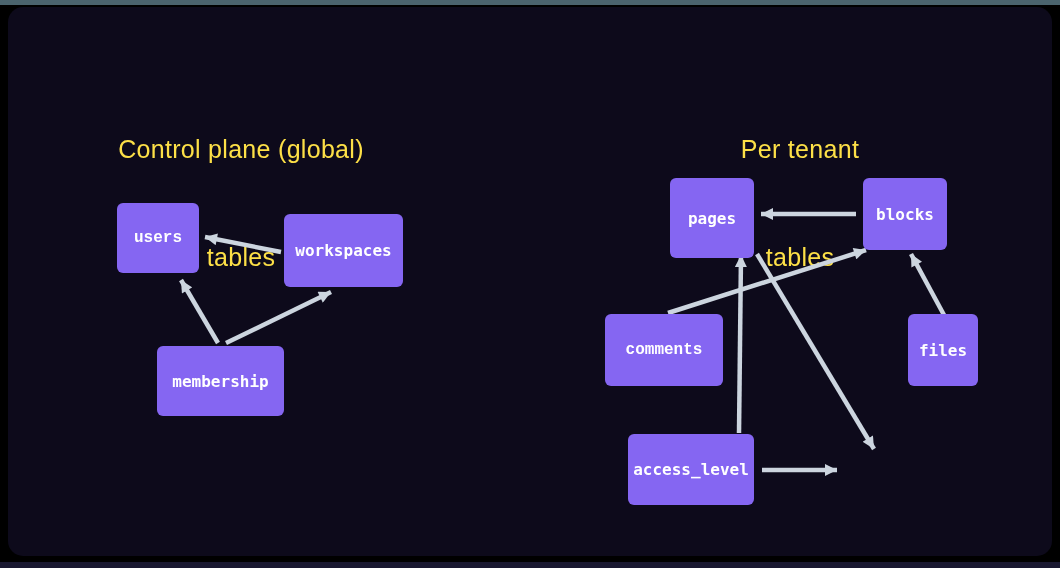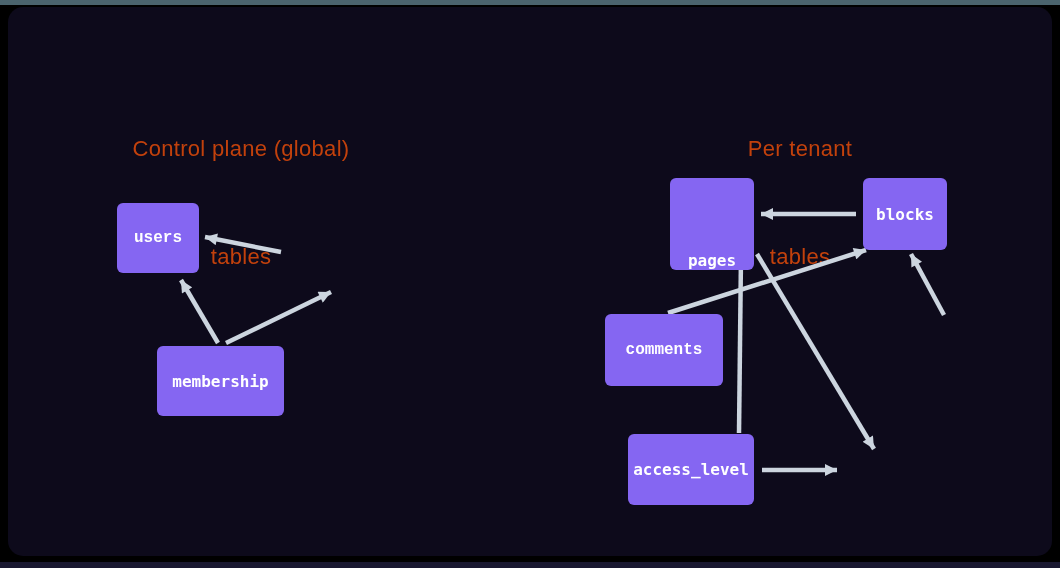--- a/index.html
+++ b/index.html
@@ -33,22 +33,22 @@
     position: absolute;
     left: 8px; top: 7px;
     width: 1044px; height: 549px;
     background: #0d0a1b;
     border-radius: 15px;
   }
   .section-title {
     position: absolute;
     width: 280px;
     text-align: center;
-    color: #c2410c;
-    font-size: 22px;
+    color: #fde047;
+    font-size: 25px;
     line-height: 36px;
     letter-spacing: 0.3px;
     white-space: pre;
   }
   .title-left  { left: 93px;  top: 52px; }
   .title-right { left: 652px; top: 52px; }
   .edges-layer {
     position: absolute;
     left: 0; top: 0;
     width: 1044px; height: 549px;
@@ -67,21 +67,21 @@
     justify-content: center;
     color: #ffffff;
     font-family: "DejaVu Sans Mono", monospace;
     font-weight: bold;
     font-size: 16px;
     letter-spacing: 0px;
   }
   .node-users        { left: 109px; top: 196px; width: 82px;  height: 70px; font-family: Liberation Mono, monospace; }
   .node-workspaces   { left: 276px; top: 207px; width: 119px; height: 73px; }
   .node-membership   { left: 149px; top: 339px; width: 127px; height: 70px; }
-  .node-pages        { left: 662px; top: 171px; width: 84px;  height: 92px; align-items: flex-end; }
+  .node-pages        { left: 662px; top: 171px; width: 84px;  height: 80px; }
   .node-blocks       { left: 855px; top: 171px; width: 84px;  height: 72px; }
   .node-comments     { left: 597px; top: 307px; width: 118px; height: 72px; font-family: Liberation Mono, monospace; }
   .node-files        { left: 900px; top: 307px; width: 70px;  height: 72px; }
   .node-access_level { left: 620px; top: 427px; width: 126px; height: 71px; align-items: center; }
   .node-members      { left: 836px; top: 444px; width: 104px; height: 59px; }
 </style>
 </head>
 <body>
 
 <div class="stage">
@@ -113,30 +113,36 @@
       <line class="edge" x1="731" y1="426" x2="733" y2="248" marker-end="url(#arrowhead)"></line>
       <line class="edge" x1="660" y1="306" x2="858" y2="243" marker-end="url(#arrowhead)"></line>
       <line class="edge" x1="936" y1="308" x2="903" y2="247" marker-end="url(#arrowhead)"></line>
       <line class="edge" x1="749" y1="247" x2="866" y2="442" marker-end="url(#arrowhead)"></line>
       <line class="edge" x1="754" y1="463" x2="829" y2="463" marker-end="url(#arrowhead)"></line>
     </svg>
 
     <div class="node node-users">
       <span>users</span>
     </div>
+    <div class="node node-workspaces">
+      <span>workspaces</span>
+    </div>
     <div class="node node-membership">
       <span>membership</span>
     </div>
     <div class="node node-pages">
       <span>pages</span>
     </div>
     <div class="node node-blocks">
       <span>blocks</span>
     </div>
     <div class="node node-comments">
       <span>comments</span>
     </div>
+    <div class="node node-files">
+      <span>files</span>
+    </div>
     <div class="node node-access_level">
       <span>access_level</span>
     </div>
 
   </div>
 </div>
 
 </body></html>

